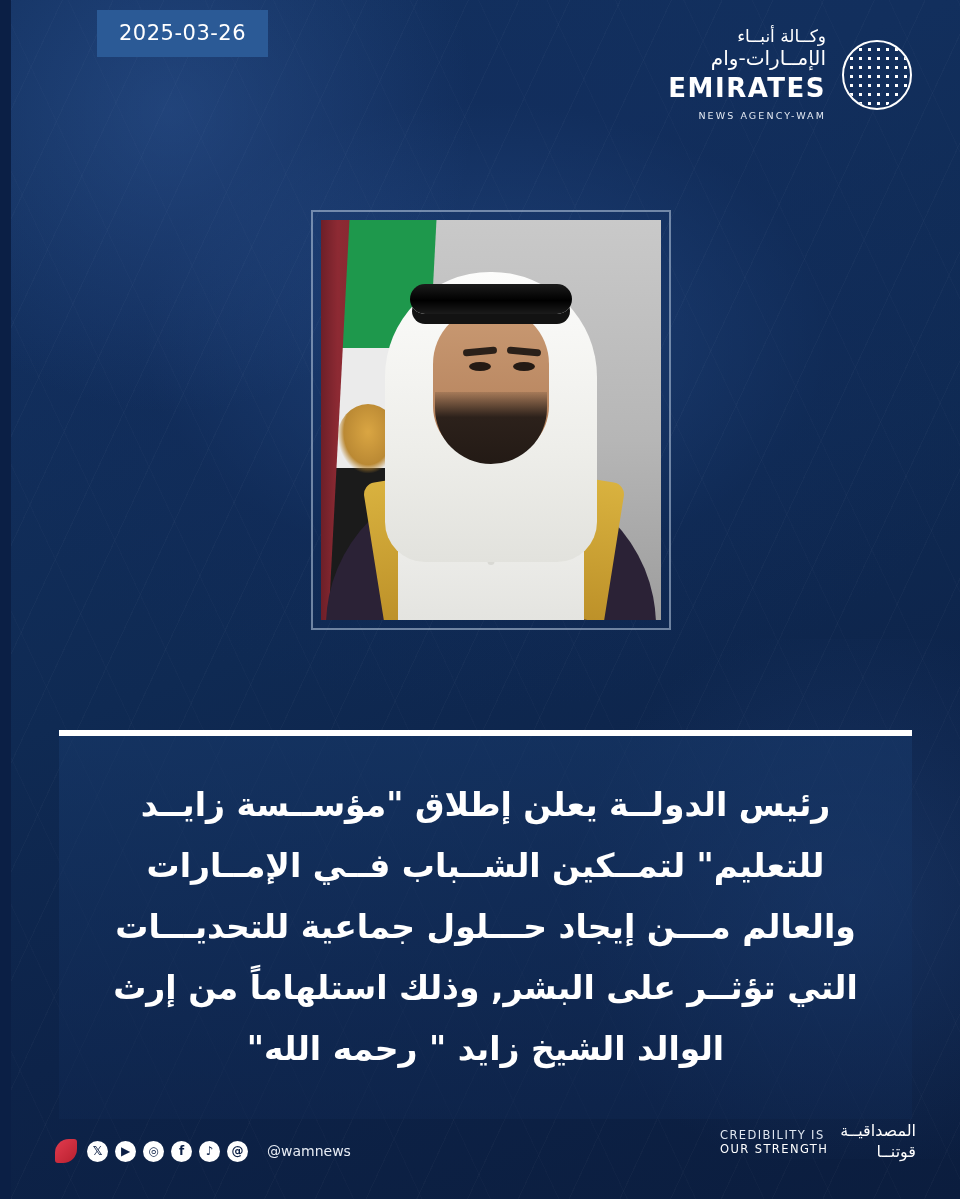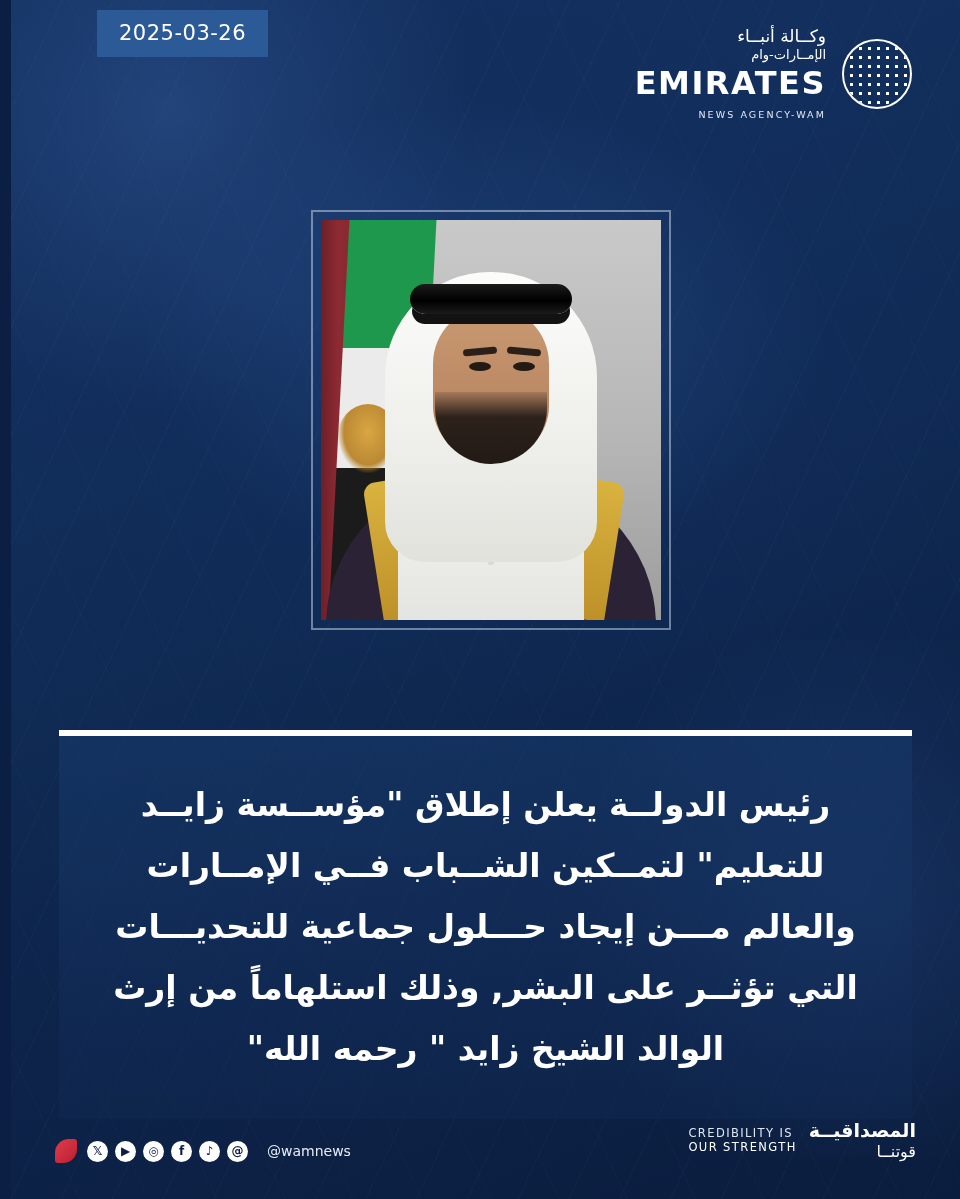--- a/index.html
+++ b/index.html
@@ -70,28 +70,28 @@
     text-align: right;
     line-height: 1.05;
   }
   .logo-ar {
     font-size: 17px;
     letter-spacing: 2px;
     color: #ffffff;
     white-space: nowrap;
   }
   .logo-ar2 {
-    font-size: 13px;
+    font-size: 20px;
     letter-spacing: 2px;
     color: #ffffff;
     white-space: nowrap;
     margin-top: 2px;
   }
   .logo-en {
-    font-size: 32px;
+    font-size: 26px;
     font-weight: 700;
     letter-spacing: 1.5px;
     margin-top: 6px;
   }
   .logo-sub {
     font-size: 9.5px;
     letter-spacing: 2.1px;
     margin-top: 9px;
     color: #e3e9f2;
   }
@@ -333,21 +333,21 @@
     font-size: 11.5px;
     letter-spacing: 1.4px;
     color: #dfe6f0;
   }
   .cred-en .bold { font-weight: 400; color: #ffffff; }
   .cred-ar {
     text-align: right;
     line-height: 1.3;
     direction: rtl;
   }
-  .cred-ar .l1 { font-size: 19px; font-weight: 700; }
+  .cred-ar .l1 { font-size: 16px; font-weight: 400; }
   .cred-ar .l2 { font-size: 16px; font-weight: 400; }
 </style>
 </head>
 <body>
 
 <div class="poster">
   <div class="texture"></div>
   <div class="glow-tl"></div>
   <div class="glow-br"></div>
 

